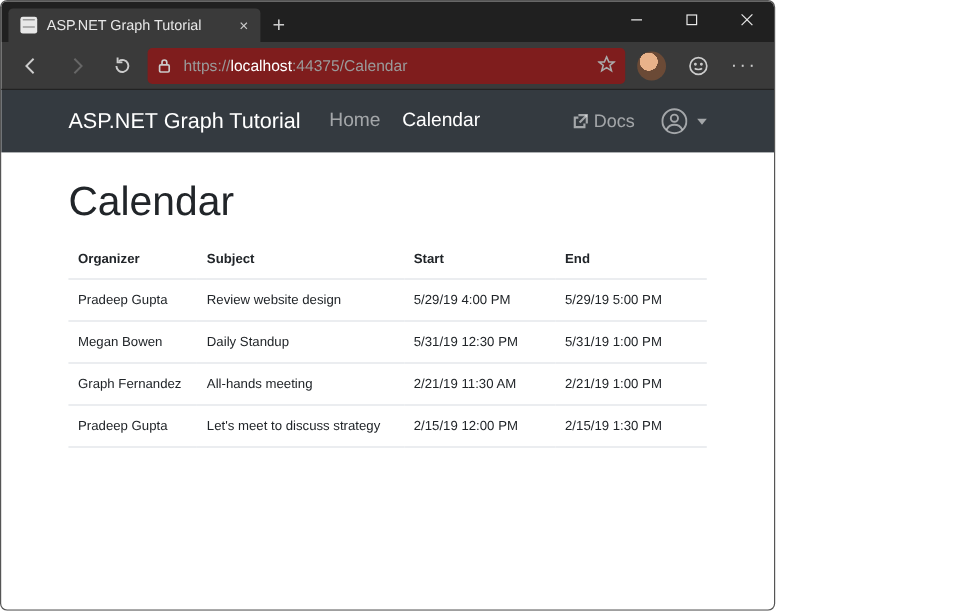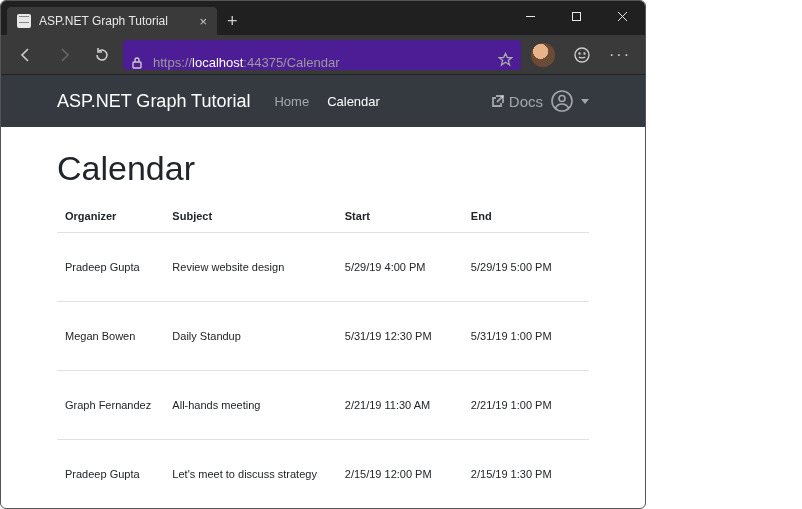--- a/index.html
+++ b/index.html
@@ -27,53 +27,53 @@
   .win-btn svg { width: 11px; height: 11px; stroke: #e8e8e8; fill: none; stroke-width: 1; }
   
   .urlbar {
     height: 40px; background: #3a3a3a; display: flex; align-items: center; padding: 0 8px; gap: 4px;
     border-bottom: 1px solid #222;
   }
   .nav-btn { width: 34px; height: 34px; display:flex; align-items:center; justify-content:center; color:#ccc; cursor:pointer; border-radius:4px; }
   .nav-btn.disabled { color: #666; }
   .nav-btn svg { width: 16px; height: 16px; stroke: currentColor; fill: none; stroke-width: 1.6; }
   .url-field {
-    flex: 1; height: 30px; background: #4c1d95; border-radius: 4px;
-    display: flex; align-items: flex-end; padding: 0 8px; gap: 8px; color: #ddd; font-size: 13px;
+    flex: 1; height: 30px; background: #7f1d1d; border-radius: 4px;
+    display: flex; align-items: center; padding: 0 8px; gap: 8px; color: #ddd; font-size: 13px;
   }
   .url-field .lock { width:14px; display:flex; }
   .url-field .lock svg { width:12px; height:14px; stroke:#ccc; fill:none; stroke-width:1.4; }
   .url-text { flex:1; white-space: nowrap; overflow: hidden; }
   .url-text .host { color: #fff; }
   .url-text .rest { color: #9a9a9a; }
   .star { color:#888; margin-left:6px; }
   .star svg { width:15px; height:15px; stroke:#aaa; fill:none; stroke-width:1.4; }
   .profile-pic { width:24px; height:24px; border-radius:50%; background: radial-gradient(circle at 40% 35%, #e8b28a 0 35%, #6b4a36 36% 100%); margin: 0 6px; cursor:pointer; }
   .smile svg { width:18px; height:18px; stroke:#ccc; fill:none; stroke-width:1.4; }
   .dots { color:#ccc; font-size:16px; letter-spacing:2px; padding:0 6px; cursor:pointer; }
   
   .app-navbar {
     height: 52px; background: #343a40; display: flex; align-items: center; padding: 0 56px;
     color: #fff; font-size: 15px;
   }
   .brand { color: #fff; font-size: 18px; font-weight: 400; margin-right: 24px; }
-  .nav-link { color: rgba(255,255,255,0.55); margin-right: 18px; cursor: pointer; font-size: 13px; }
+  .nav-link { color: rgba(255,255,255,0.55); margin-right: 18px; cursor: pointer; font-size: 16px; }
   .nav-link.active { color: #fff; }
-  .nav-right { margin-left: auto; display: flex; align-items: center; gap: 8px; color: rgba(255,255,255,0.55); justify-content: center; }
+  .nav-right { margin-left: auto; display: flex; align-items: center; gap: 22px; color: rgba(255,255,255,0.55); justify-content: center; }
   .docs-link { display:flex; align-items:center; gap:4px; cursor:pointer; }
   .docs-link svg { width:14px; height:14px; stroke: currentColor; fill:none; stroke-width:1.8; }
   .user-menu { display:flex; align-items:center; gap:8px; cursor:pointer; }
   .user-menu svg.av { width:22px; height:22px; stroke: rgba(255,255,255,0.55); fill:none; stroke-width:1.6; }
   .caret { width:0; height:0; border-left:4px solid transparent; border-right:4px solid transparent; border-top:5px solid rgba(255,255,255,0.55); }
   
   .content { padding: 16px 56px 30px 56px; height: calc(509px - 34px - 40px - 52px); overflow:auto; }
   h1.page-title { font-size: 34px; font-weight: 400; color: #212529; margin: 6px 0 12px 0; }
   table.cal { width: 100%; border-collapse: collapse; font-size: 11px; color: #212529; }
   table.cal th { text-align: left; font-weight: 700; padding: 10px 8px; border-bottom: 1px solid #dee2e6; }
-  table.cal td { padding: 28px 8px; border-bottom: 1px solid #dee2e6; vertical-align: middle; }
+  table.cal td { padding: 11px 8px; border-bottom: 1px solid #dee2e6; vertical-align: middle; }
   table.cal th:nth-child(1), table.cal td:nth-child(1) { width: 120px; }
   table.cal th:nth-child(2), table.cal td:nth-child(2) { width: 210px; }
   table.cal th:nth-child(3), table.cal td:nth-child(3) { width: 150px; }
   table.cal th:nth-child(4), table.cal td:nth-child(4) { width: 150px; }
 </style>
 </head>
 <body>
 
 <div class="browser-window">
 

